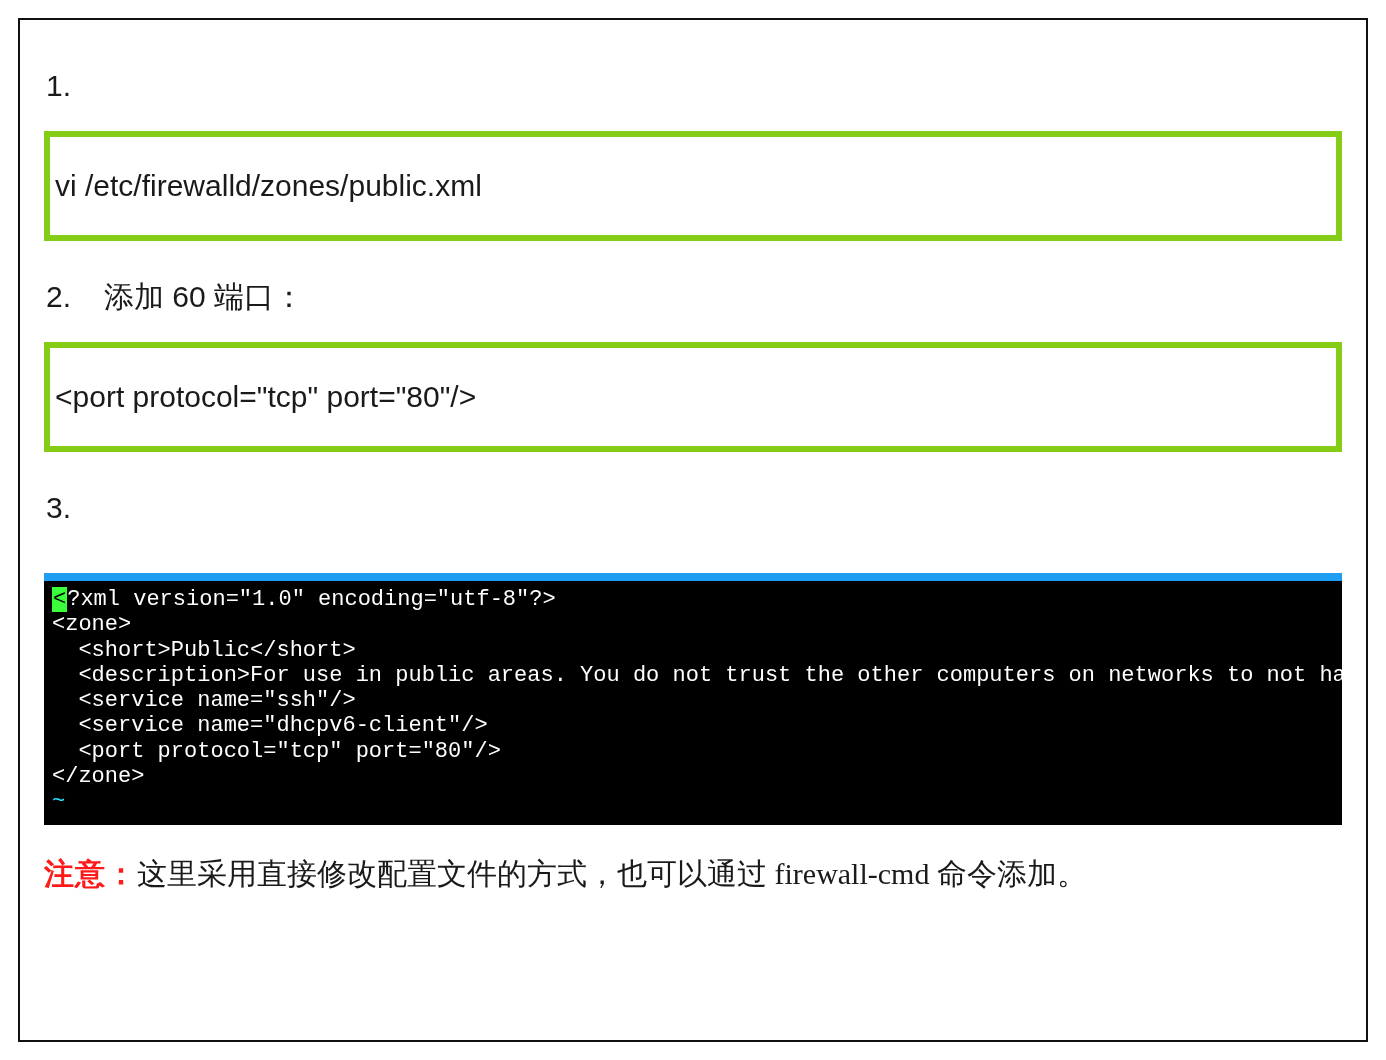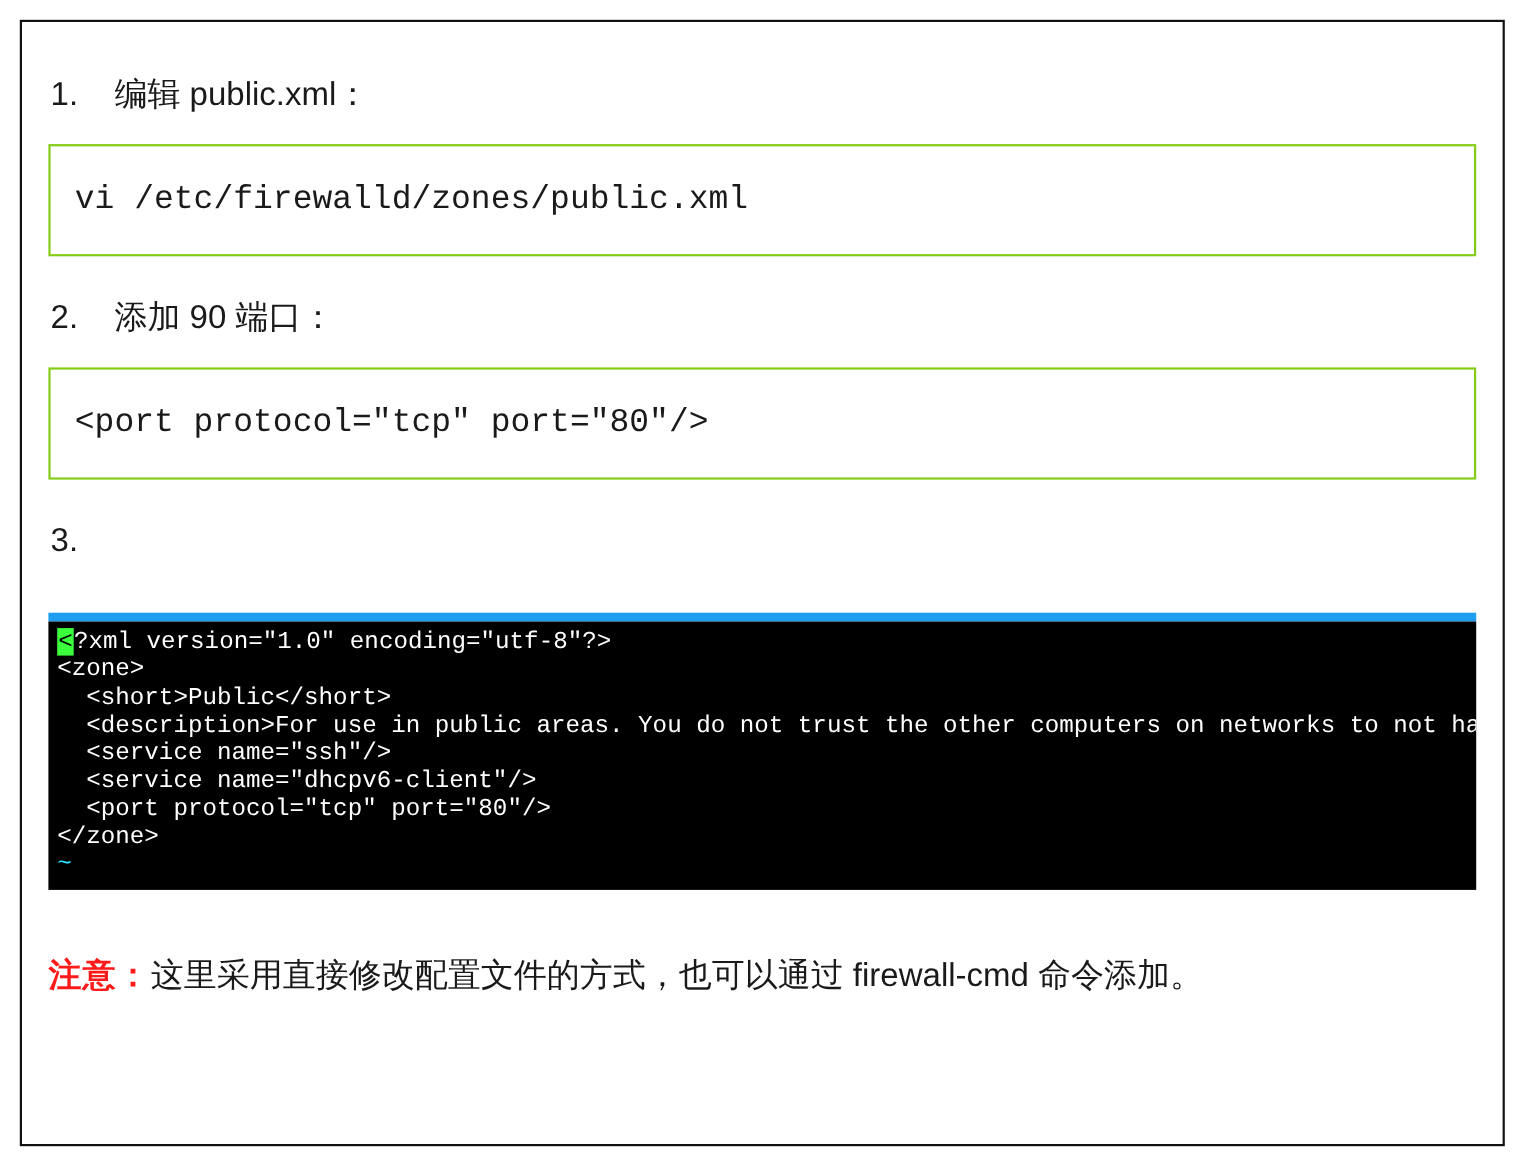--- a/index.html
+++ b/index.html
@@ -19,25 +19,25 @@
     align-items: baseline;
     gap: 32px;
     font-size: 30px;
     line-height: 1.7;
     margin: 12px 0 6px 2px;
   }
   .step-num {
     min-width: 26px;
   }
   .code-box {
-    border: 2px solid #84cc16;
+    border: 6px solid #84cc16;
     margin: 20px 0 30px 0;
-    padding: 28px 22px;
+    padding: 28px 5px;
     font-size: 30px;
-    font-family: Liberation Mono, monospace;
+    font-family: Liberation Sans, sans-serif;
     line-height: 1.4;
     white-space: pre-wrap;
   }
   .terminal-wrap {
     margin-top: 40px;
   }
   .terminal-topbar {
     height: 8px;
     background: #1e9df1;
   }
@@ -51,44 +51,44 @@
     white-space: pre;
     overflow: hidden;
   }
   .term-cursor {
     background: #3cff3c;
     color: #000;
     padding: 0 1px;
   }
   .term-cyan { color: #22e6ff; }
   .note {
-    margin-top: 54px;
+    margin-top: 25px;
     font-size: 30px;
     line-height: 1.6;
+    font-family: Liberation Serif, serif;
   }
   .note .label {
     color: #ff1a1a;
     font-weight: bold;
     letter-spacing: 1px;
   }
 </style>
 </head>
 <body>
 
 <div class="outer">
 
   <div class="step">
     <span class="step-num">1.</span>
-    <span>编辑 public.xml：</span>
   </div>
   <div class="code-box">vi /etc/firewalld/zones/public.xml</div>
 
   <div class="step">
     <span class="step-num">2.</span>
-    <span>添加 90 端口：</span>
+    <span>添加 60 端口：</span>
   </div>
   <div class="code-box">&lt;port protocol="tcp" port="80"/&gt;</div>
 
   <div class="step">
     <span class="step-num">3.</span>
   </div>
 
   <div class="terminal-wrap">
     <div class="terminal-topbar"></div>
     <div class="terminal"><span class="term-cursor">&lt;</span><span>?xml version="1.0" encoding="utf-8"?&gt;</span>

